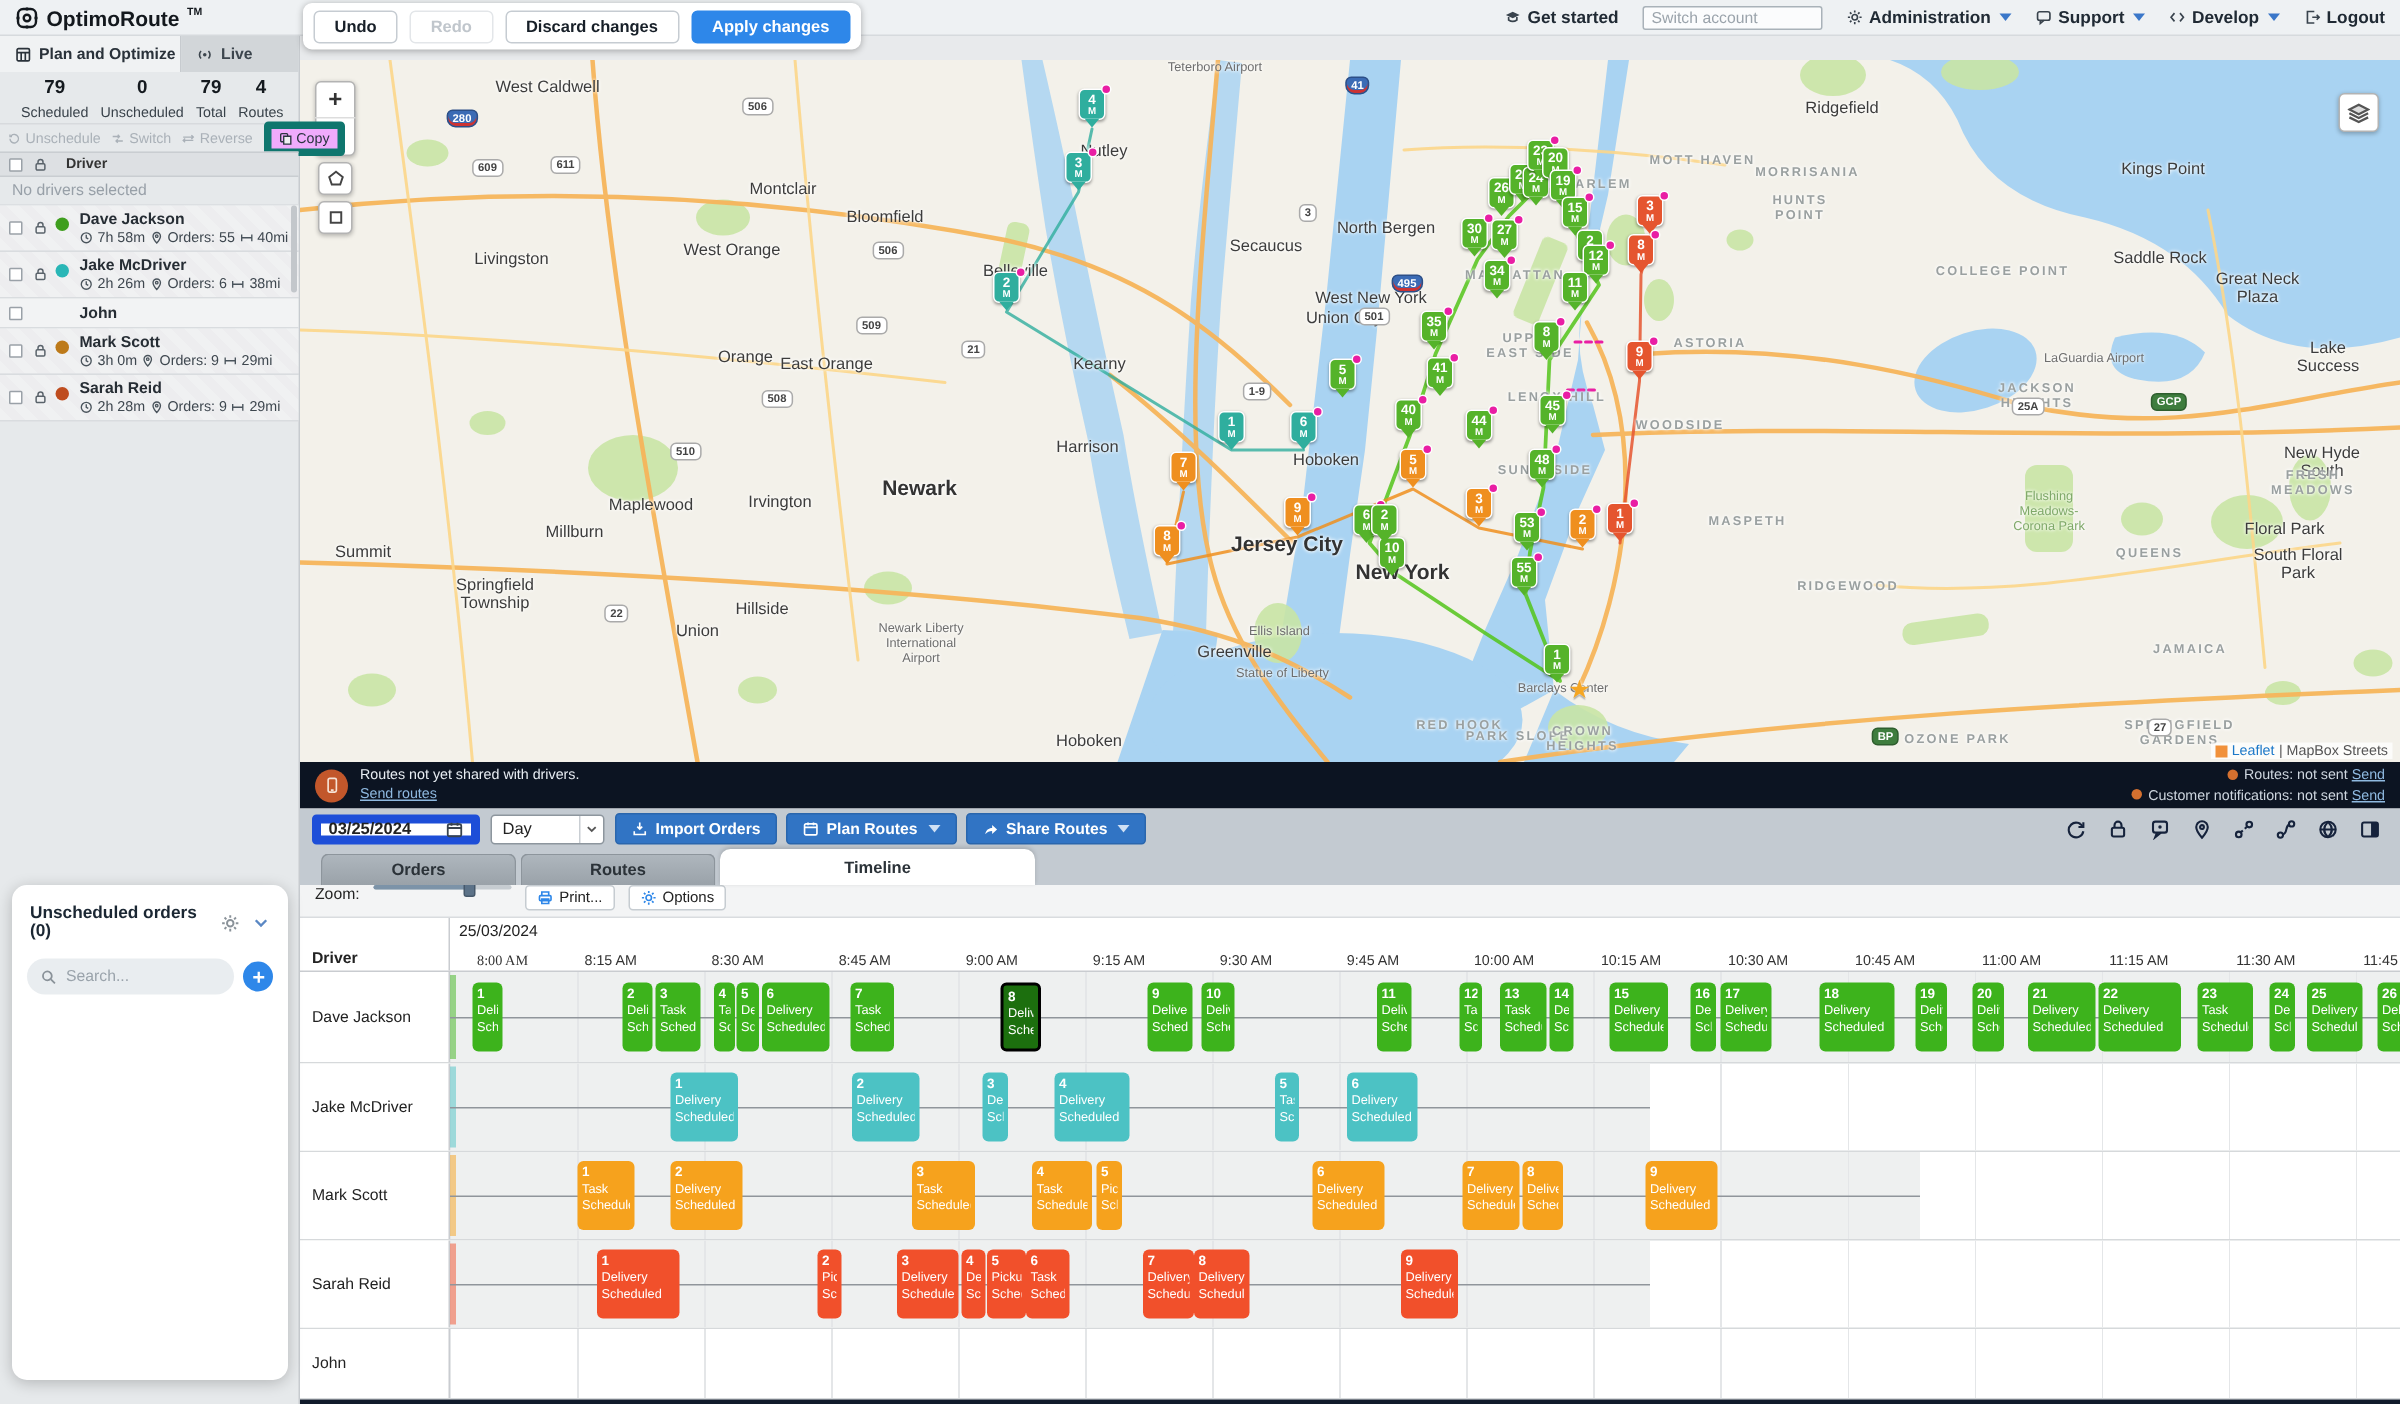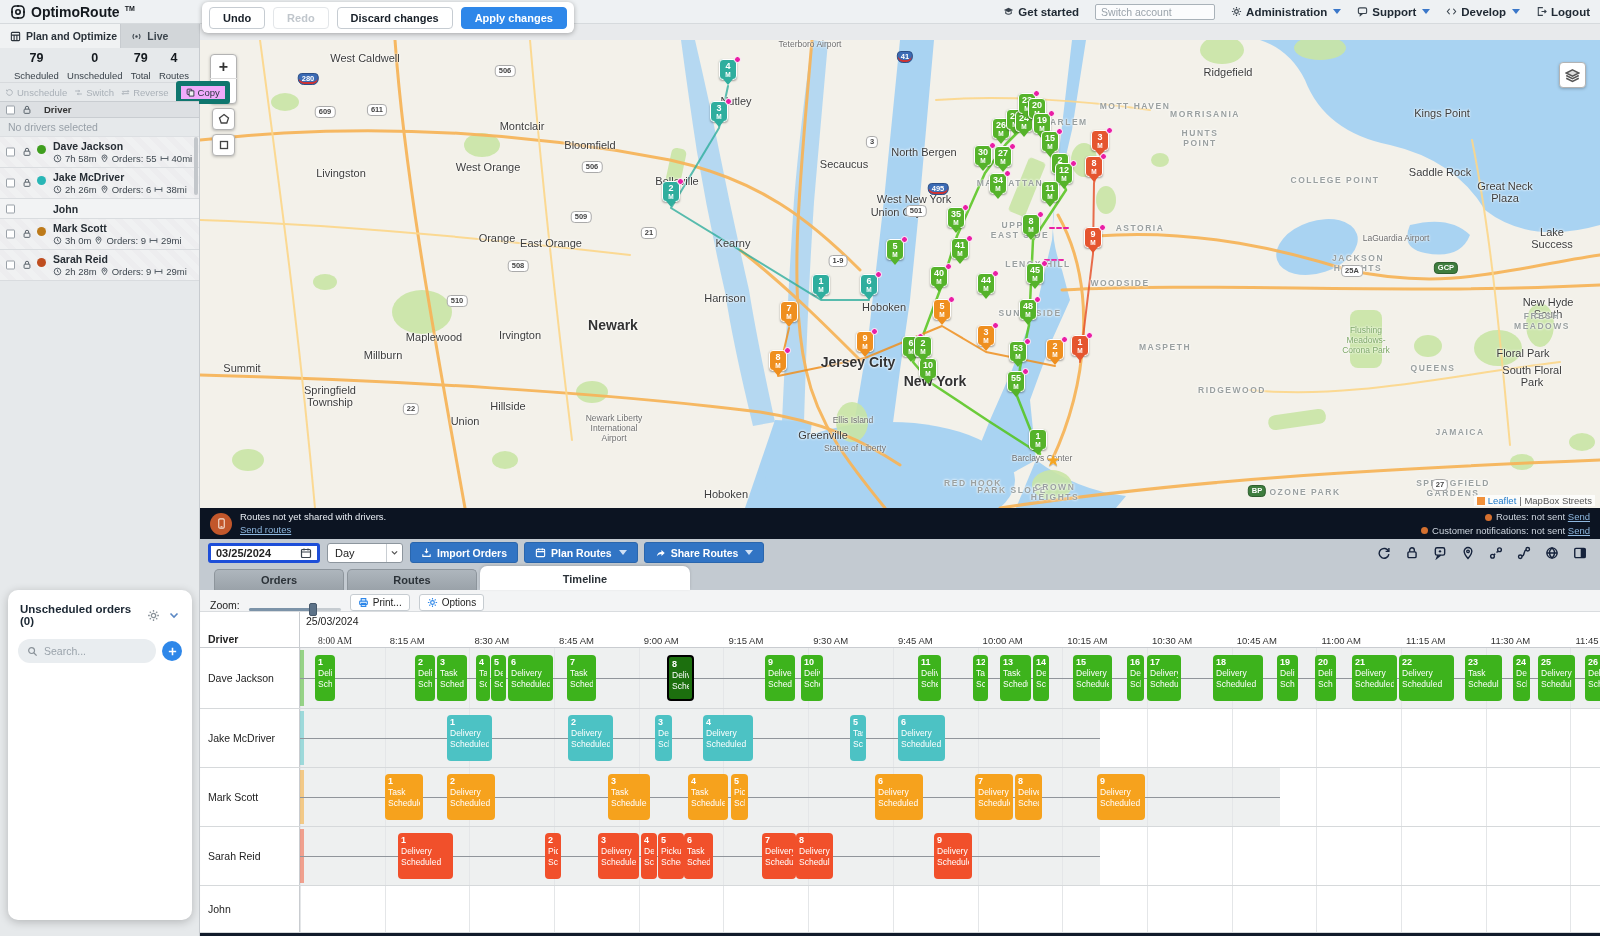--- a/index.html
+++ b/index.html
@@ -74,35 +74,35 @@
   #attrib .sq{width:8px;height:8px;background:#f1913b;display:inline-block}
   
   #notice{position:absolute;left:200px;top:508px;width:1400px;height:31px;background:#0c1422;z-index:2;display:flex;align-items:center;padding:0 10px}
   .nicon{width:22px;height:22px;border-radius:50%;background:#c2572b;display:flex;align-items:center;justify-content:center;color:#f6e3d6;margin-right:8px;flex:none}
   #notice .txt{font-size:9.5px;line-height:1.3;color:#e8edf3}
   #notice a{color:#8fb9e0;text-decoration:underline;cursor:pointer}
   #notice .right{margin-left:auto;text-align:right;font-size:9.5px;line-height:1.4;color:#cdd5de}
   .odot{display:inline-block;width:7px;height:7px;border-radius:50%;background:#d4702f;margin-right:4px;vertical-align:middle}
   
   #ptool{position:absolute;left:200px;top:539px;width:1400px;height:27px;background:#c3cad1;display:flex;align-items:center;padding:0 8px;gap:7px;z-index:2}
-  #datebox{width:112px;height:20px;background:#fff;border:3px solid #1d4ed8;border-radius:3px;display:flex;align-items:center;font-size:11px;font-weight:bold;color:#222;padding:0 5px;gap:4px}
+  #datebox{width:112px;height:20px;background:#fff;border:6px solid #1d4ed8;border-radius:3px;display:flex;align-items:center;font-size:11px;font-weight:bold;color:#222;padding:0 5px;gap:4px}
   #datebox .ic{margin-left:auto;color:#39434d}
   #daybox{width:76px;height:20px;background:#fff;border:1px solid #8d969e;border-radius:3px;display:flex;align-items:center;font-size:11px;color:#222;padding-left:7px}
   #daybox .dd{margin-left:auto;width:16px;height:18px;border-left:1px solid #c9ced3;display:flex;align-items:center;justify-content:center;color:#555}
   .tbtn{height:21px;border-radius:3px;background:#3174c4;color:#fff;font-size:10.5px;font-weight:bold;border:1px solid #2a66ad;display:flex;align-items:center;gap:5px;padding:0 10px;cursor:pointer;font-family:inherit}
   .tbtn .caret{border-top-color:#cfe0f4}
   #ptool .rics{margin-left:auto;display:flex;gap:3px}
   .ribtn{width:25px;height:22px;border-radius:3px;display:flex;align-items:center;justify-content:center;color:#16233c;cursor:pointer}
   
   #ptabs{position:absolute;left:200px;top:566px;width:1400px;height:24px;background:#c3cad1;display:flex;align-items:flex-end;padding-left:14px;gap:3px;z-index:2}
   .ptab{width:130px;height:21px;background:linear-gradient(#aeb6bd,#9aa2a9);border:1px solid #8d959c;border-bottom:none;border-radius:5px 5px 0 0;font-size:11px;font-weight:bold;color:#2b3238;text-align:center;line-height:20px;cursor:pointer}
   .ptab.active{width:210px;height:24px;background:#fff;border:none;border-radius:7px 7px 0 0;line-height:26px;box-shadow:0 -1px 3px rgba(0,0,0,.15)}
   
   #tl{position:absolute;left:200px;top:590px;width:1400px;bottom:3px;background:#fff;z-index:1}
-  #zoombar{height:22px;background:#f3f4f5;border-bottom:1px solid #d9dcdf;display:flex;align-items:flex-end;gap:9px;padding-left:10px;font-size:10.5px;color:#222}
+  #zoombar{height:22px;background:#f3f4f5;border-bottom:1px solid #d9dcdf;display:flex;align-items:flex-start;gap:9px;padding-left:10px;font-size:10.5px;color:#222}
   #slider{width:92px;height:3px;background:#c6ccd1;border-radius:2px;position:relative}
   #slider .fill{position:absolute;left:0;top:0;height:3px;width:68%;background:#7c93a8;border-radius:2px}
   #slider .hnd{position:absolute;left:65%;top:-5px;width:8px;height:13px;background:#5c7288;border-radius:2px;border:1px solid #46586b}
   .zbtn{height:17px;background:#fff;border:1px solid #c6ccd1;border-radius:3px;font-size:10px;color:#222;display:flex;align-items:center;gap:4px;padding:0 7px;cursor:pointer;font-family:inherit}
   .zbtn .ic{color:#2e87e9}
   #tlhead{height:36px;position:relative;border-bottom:1px solid #c9ccd0}
   #tlhead .lcol{position:absolute;left:0;top:0;width:100px;height:100%;border-right:1px solid #c9ccd0}
   #tlhead .drv{position:absolute;left:8px;bottom:2px;font-size:10.5px;color:#222;font-weight:bold}
   #tlhead .date{position:absolute;left:106px;top:3px;font-size:10.5px;color:#222}
   #times{position:absolute;left:100px;right:0;bottom:0;height:15px}

